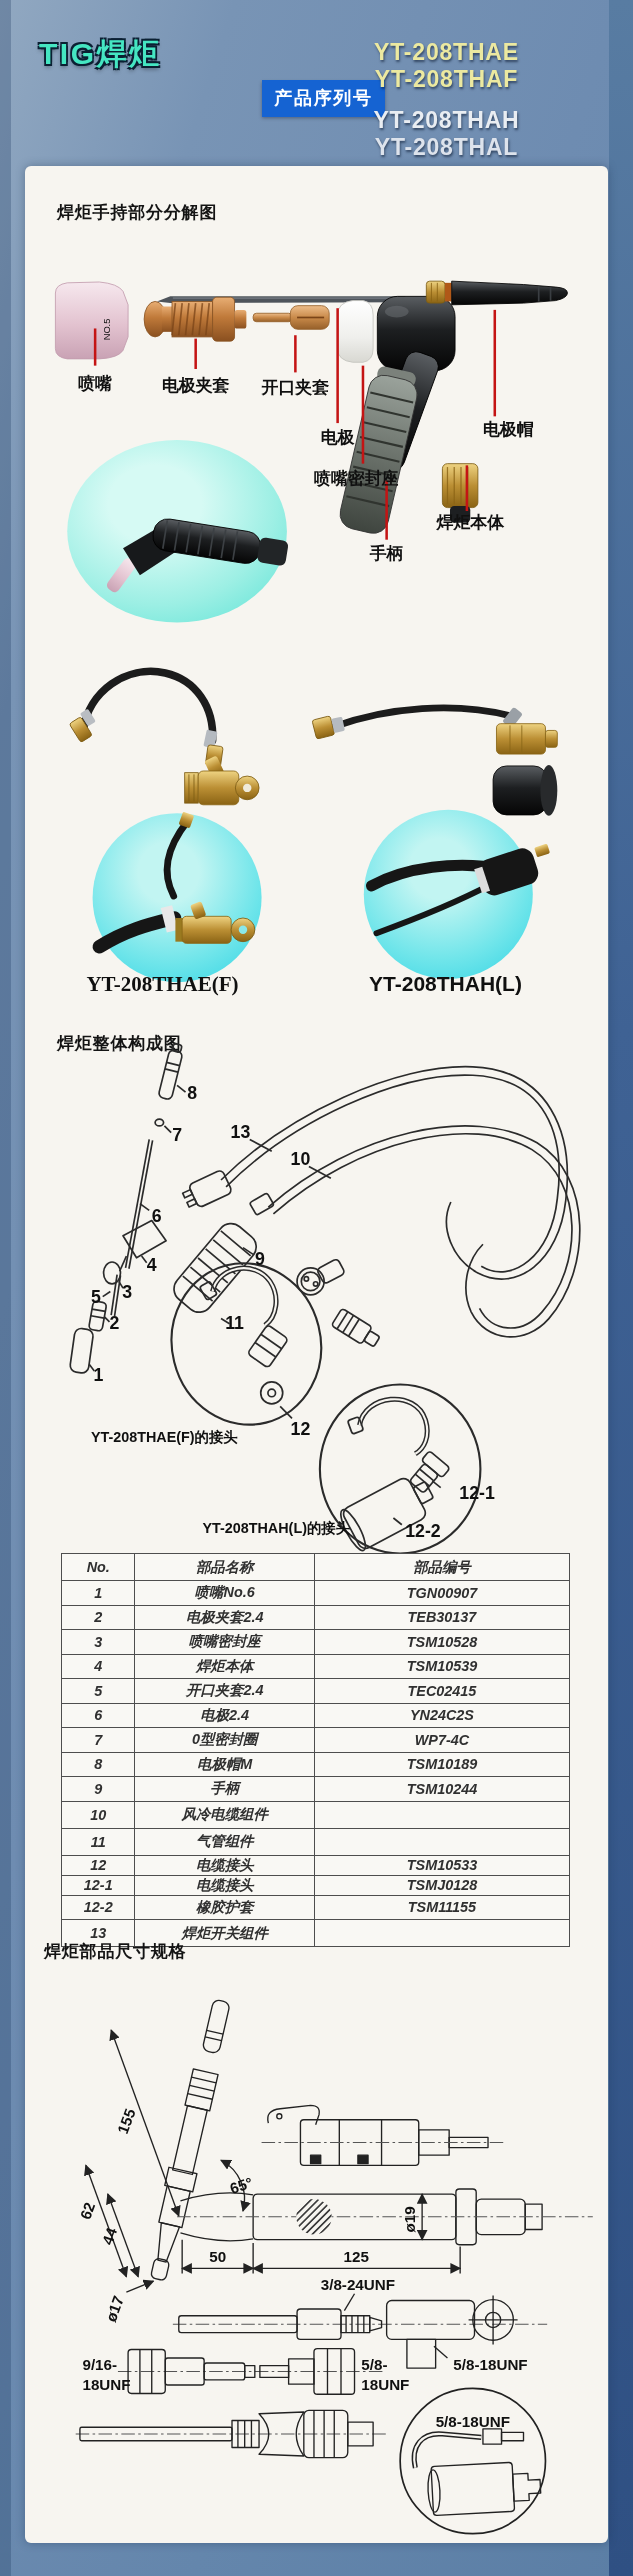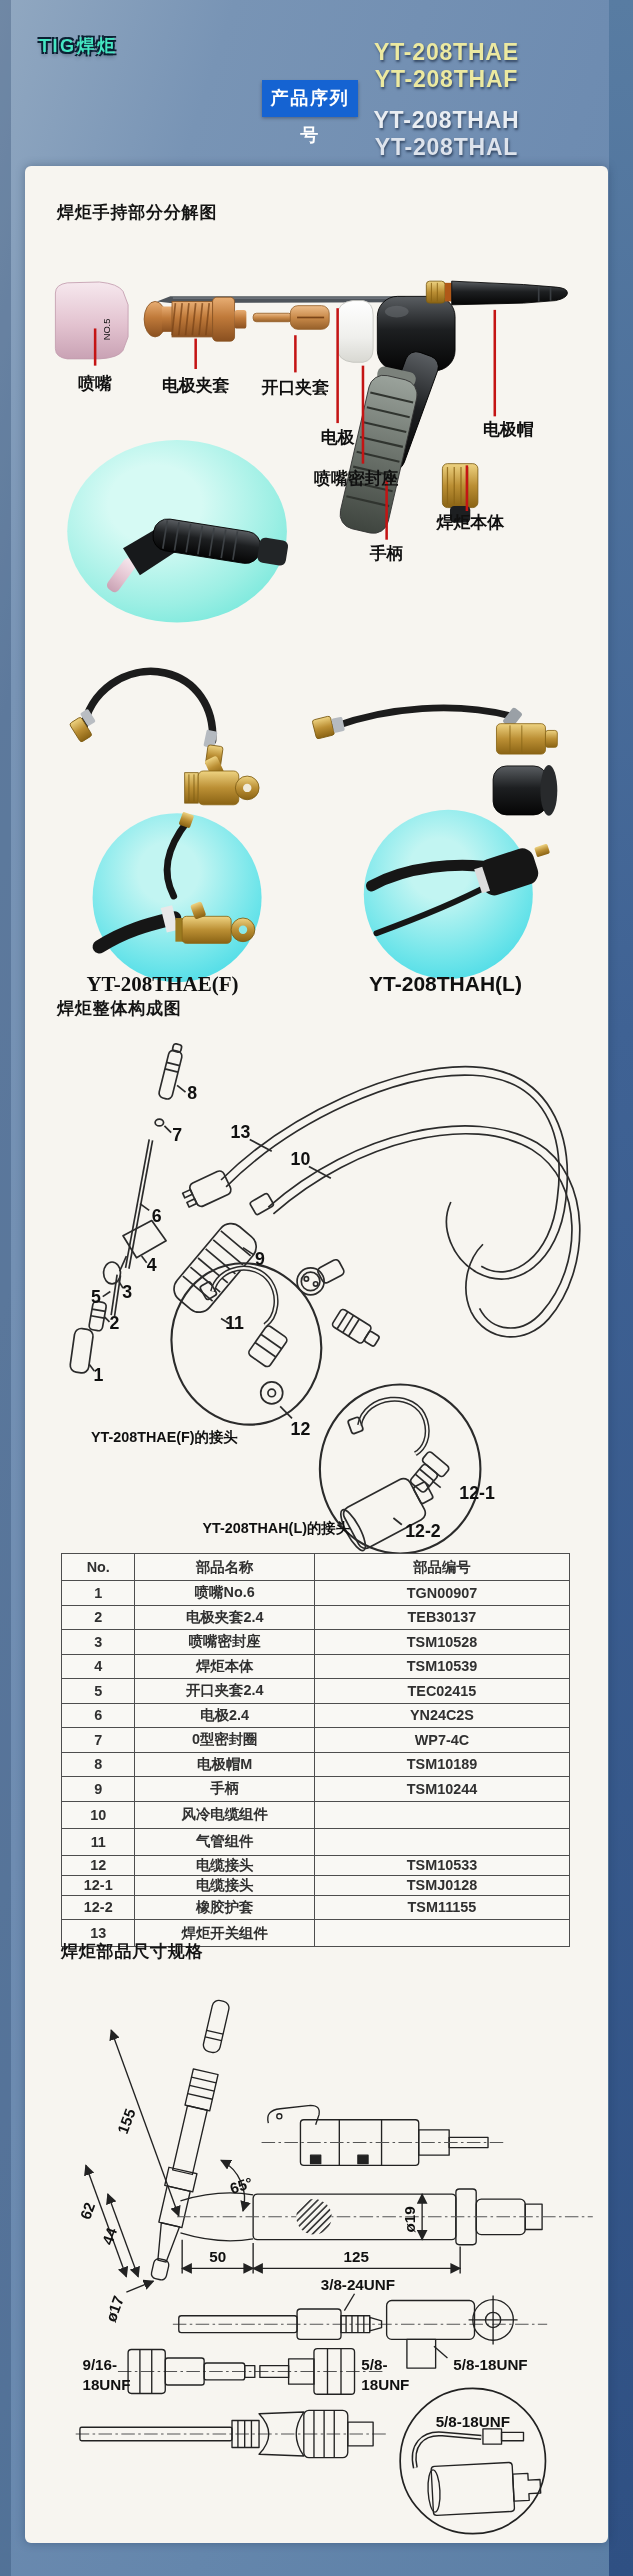--- a/index.html
+++ b/index.html
@@ -4,36 +4,36 @@
 <style>
   html,body{margin:0;padding:0;background:#44618b;}
   .page{position:relative;width:634px;height:2576px;overflow:hidden;
         font-family:"Liberation Sans","DejaVu Sans",sans-serif;
         background:linear-gradient(108deg,#91a8c1 0%,#7894b5 16%,#6e8cb1 42%,#6486ac 70%,#5b7ea5 100%);}
   .bg-right{position:absolute;top:0;right:0;width:25px;height:100%;
         background:linear-gradient(180deg,#587ca2 0%,#3f6294 40%,#2f5083 100%);}
   .bg-left{position:absolute;top:0;left:0;width:11px;height:100%;background:rgba(25,55,95,.28);}
   .panel{position:absolute;left:25px;top:166px;width:583px;height:2377px;
         background:#f7f5f0;border-radius:6px;box-shadow:0 0 10px rgba(20,40,70,.35);}
-  .page-title{position:absolute;left:39px;top:34px;font-size:18px;font-weight:bold;letter-spacing:2.5px;
+  .page-title{position:absolute;left:39px;top:34px;font-size:30px;font-weight:bold;letter-spacing:2.5px;
         color:#45e6c2;
         text-shadow:-1.7px -1.7px 0 #0b2033,1.7px -1.7px 0 #0b2033,-1.7px 1.7px 0 #0b2033,1.7px 1.7px 0 #0b2033,0 2.5px 4.2px rgba(0,0,0,.45);}
-  .serial-badge{position:absolute;left:262px;top:80px;width:96px;height:37px;line-height:37px;
+  .serial-badge{position:absolute;left:262px;top:80px;width:123px;height:37px;line-height:37px;
         background:#1563d2;color:#ffffff;font-size:18px;font-weight:bold;text-align:center;letter-spacing:1.7px;
         box-shadow:0 1.7px 3.4px rgba(0,0,20,.35);}
   .model-list{position:absolute;left:363px;top:39px;width:167px;text-align:center;}
   .model-line{font-size:23px;font-weight:bold;line-height:27px;letter-spacing:0.8px;
         text-shadow:0.8px 1.7px 2.5px rgba(8,22,45,.6);}
   .model-line.gap{margin-top:14px;}
   .h-section{position:absolute;font-size:17px;font-weight:bold;color:#141414;letter-spacing:0.8px;white-space:nowrap;font-family:Liberation Serif, serif;}
   .variant-label{position:absolute;top:972px;font-size:21px;font-weight:bold;color:#101010;text-align:center;}
   svg{position:absolute;display:block;}
   svg text{font-family:"Liberation Sans","DejaVu Sans",sans-serif;fill:#101010;}
   .parts-table{position:absolute;left:61px;top:1553px;width:509px;border-collapse:collapse;
-        font-size:14.4px;font-weight:bold;color:#303030;}
+        font-size:14.4px;font-weight:bold;color:#303030;font-style:italic;}
   .parts-table th,.parts-table td{border:1.7px solid #4e4e4e;text-align:center;padding:0;background:#f9f8f4;}
   .parts-table thead tr{height:27px;}
   .col-no{width:73px;}.col-name{width:180px;}.col-code{width:256px;}
 </style>
 </head>
 <body>
 
 <div class="page">
   <div class="bg-right"></div>
   <div class="bg-left"></div>
@@ -288,21 +288,21 @@
       <path d="M446,1104 C490,1088 540,1068 582,1046" fill="none" stroke="#161616" stroke-width="7" stroke-linecap="round"></path>
       <rect x="568" y="1010" width="68" height="44" rx="14" fill="#161616" transform="rotate(-18 600 1032)"></rect>
       <rect x="566" y="1026" width="10" height="30" fill="#dddddd" transform="rotate(-18 571 1041)"></rect>
       <rect x="634" y="1000" width="16" height="12" rx="2" fill="url(#gBrass)" transform="rotate(-18 642 1006)"></rect>
     </g>
   </svg>
 
   <div class="variant-label" style="left:78px;width:169px;font-family:Liberation Serif, serif;">YT-208THAE(F)</div>
   <div class="variant-label" style="left:357px;width:177px;">YT-208THAH(L)</div>
 
-  <div class="h-section" style="left:57px;top:997px;">焊炬整体构成图</div>
+  <div class="h-section" style="left:57px;top:1032px;">焊炬整体构成图</div>
 
   <svg style="left:25px;top:1038px;" width="583" height="524" viewBox="30 1228 690 620">
     <g fill="none" stroke="#2b2b2b" stroke-width="2" stroke-linejoin="round">
 
       <g transform="rotate(14 200 1280)">
         <rect x="192" y="1242" width="16" height="58" rx="6"></rect>
         <line x1="192" y1="1258" x2="208" y2="1258"></line>
           <line x1="192" y1="1266" x2="208" y2="1266"></line>
         <rect x="195" y="1234" width="10" height="9" rx="3"></rect>
       </g>
@@ -510,21 +510,21 @@
           <td>TSM11155</td>
         </tr>
         <tr style="height: 27px;">
           <td>13</td>
           <td>焊炬开关组件</td>
           <td></td>
         </tr>
       </tbody>
   </table>
 
-  <div class="h-section" style="left:61px;top:1940px;">焊炬部品尺寸规格</div>
+  <div class="h-section" style="left:44px;top:1940px;">焊炬部品尺寸规格</div>
 
   <svg style="left:25px;top:1976px;" width="583" height="562" viewBox="30 2338 690 665">
     <g fill="none" stroke="#222" stroke-width="1.6" stroke-linejoin="round">
 
       <g transform="rotate(13 198 2650)">
         <rect x="188" y="2360" width="20" height="62" rx="8"></rect>
         <line x1="188" y1="2398" x2="208" y2="2398"></line>
           <line x1="188" y1="2406" x2="208" y2="2406"></line>
         <rect x="183" y="2446" width="30" height="44"></rect>
         <line x1="183" y1="2456" x2="213" y2="2456"></line>

